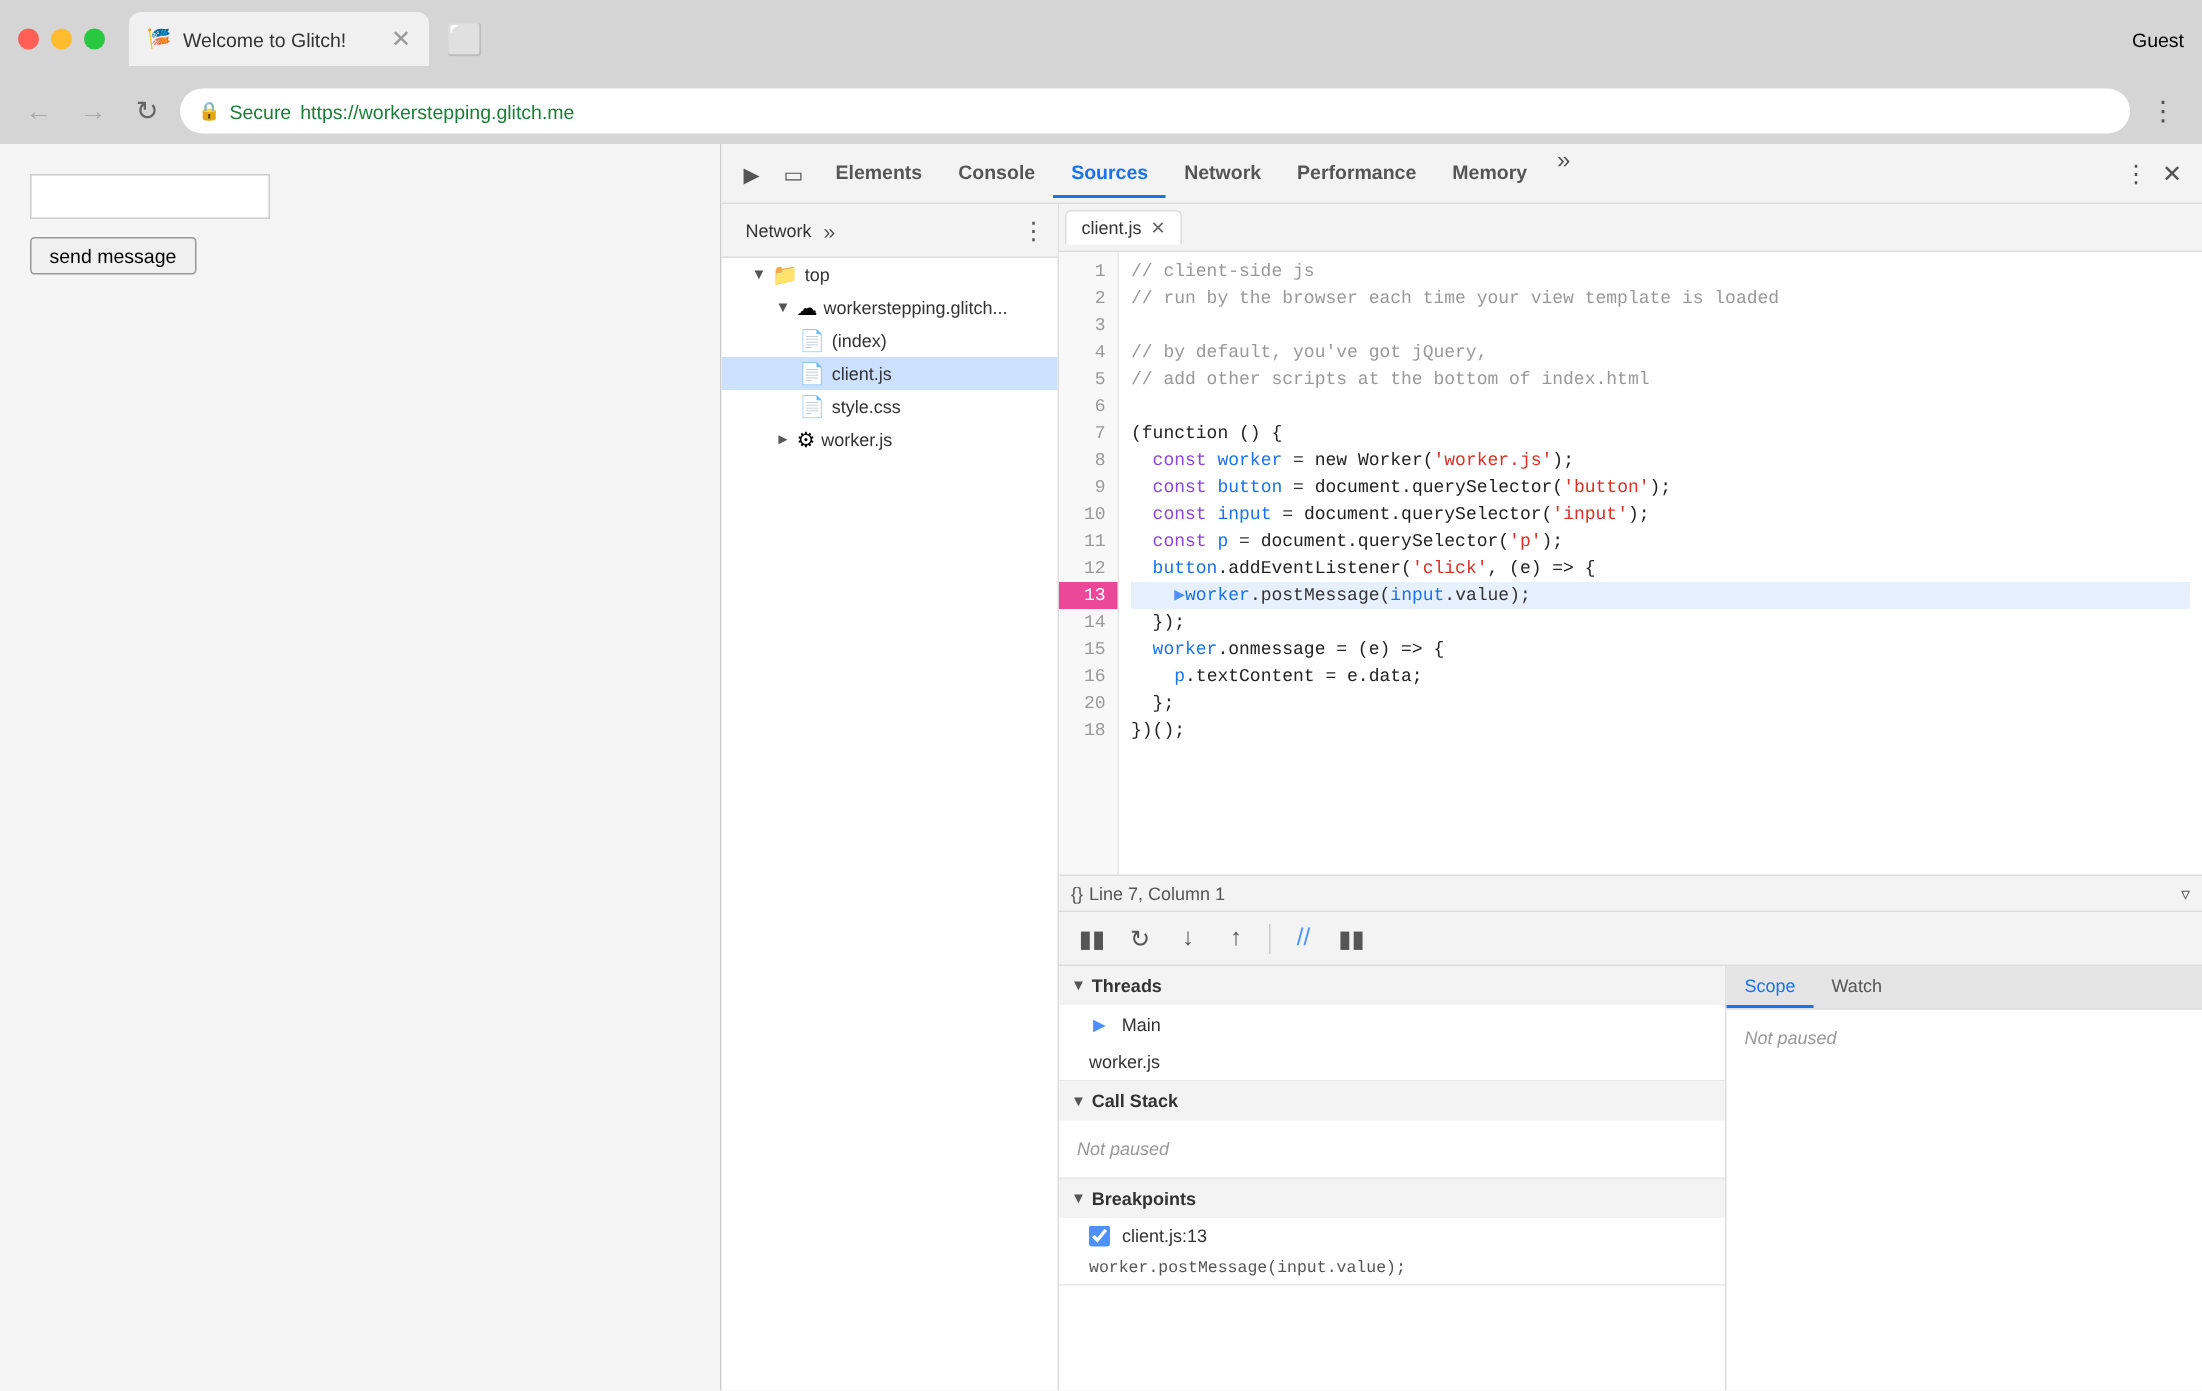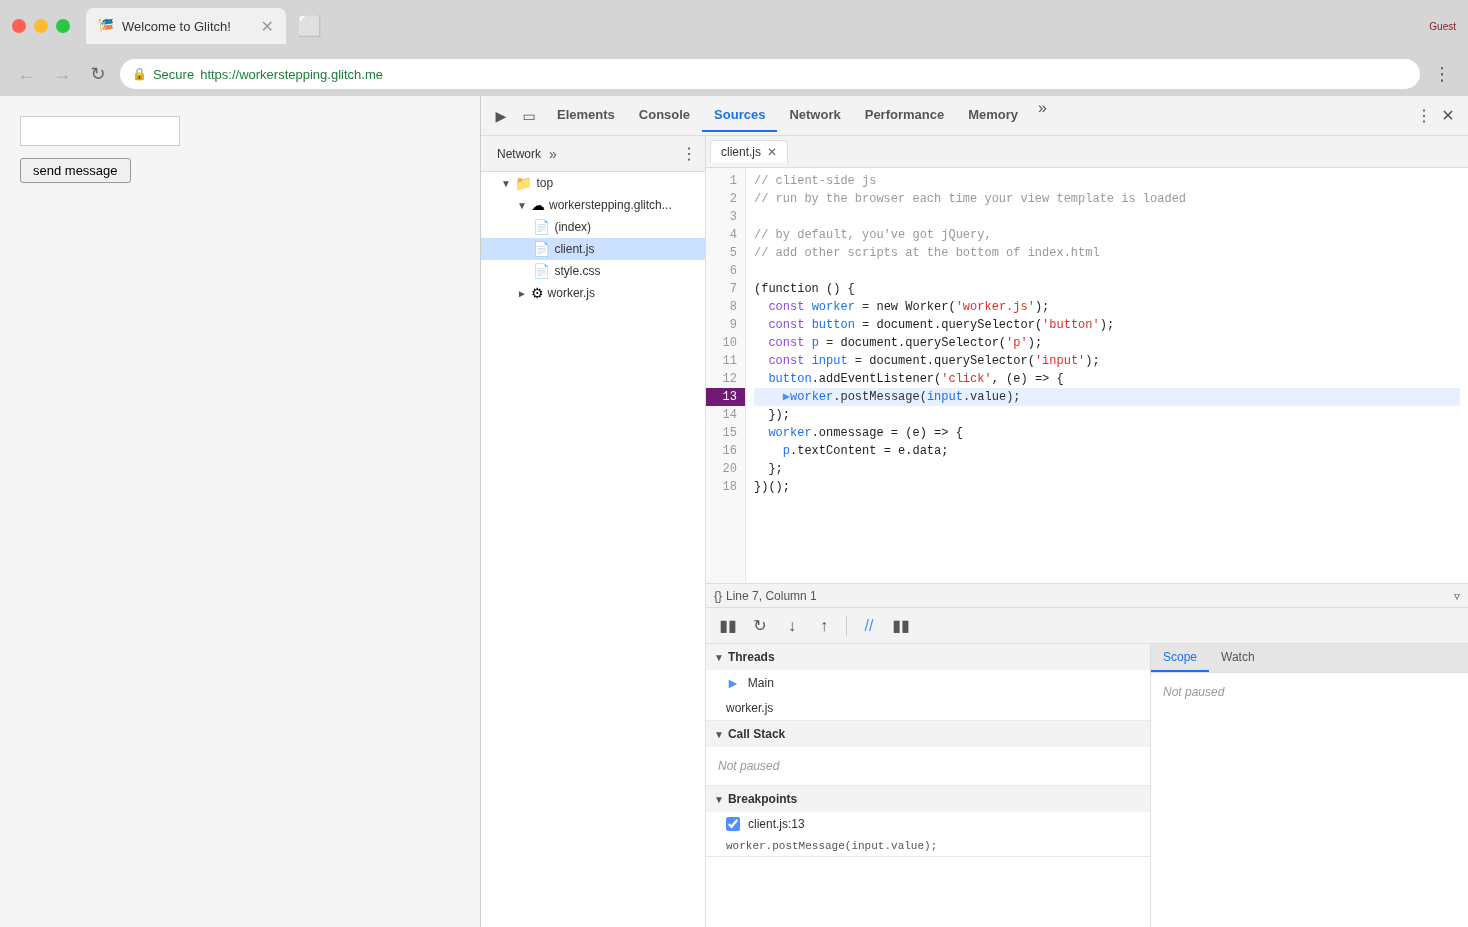--- a/index.html
+++ b/index.html
@@ -20,21 +20,21 @@
     .tab-close { color: #999; font-size: 16px; cursor: pointer; }
     .new-tab { width: 32px; height: 32px; display: flex; align-items: center; justify-content: center; color: #666; font-size: 20px; cursor: pointer; margin-left: 8px; }
     .address-bar-row { display: flex; align-items: center; padding: 6px 12px; background: #d5d5d5; height: 44px; gap: 8px; }
     .nav-btn { width: 28px; height: 28px; display: flex; align-items: center; justify-content: center; color: #666; cursor: pointer; font-size: 18px; }
     .nav-btn.disabled { color: #aaa; cursor: default; }
     .address-bar { flex: 1; background: white; border-radius: 20px; height: 30px; display: flex; align-items: center; padding: 0 12px; gap: 6px; font-size: 13px; }
     .secure-icon { color: #1a7e37; font-size: 12px; }
     .secure-text { color: #1a7e37; font-size: 13px; }
     .address-text { color: #1a7e37; font-size: 13px; }
     .more-btn { width: 28px; height: 28px; display: flex; align-items: center; justify-content: center; color: #555; font-size: 18px; cursor: pointer; }
-    .guest-label { font-size: 10px; color: #7f1d1d; margin-left: 8px; }
+    .guest-label { font-size: 13px; color: #000000; margin-left: 8px; }
 
     
     .page-content { display: flex; width: 100%; height: calc(927px - 96px); }
     .webpage-area { width: 480px; background: #f5f5f5; padding: 20px; flex-shrink: 0; }
     .message-input { width: 160px; height: 30px; border: 1px solid #ccc; background: white; display: block; margin-bottom: 12px; }
     .send-btn { padding: 4px 12px; background: #f0f0f0; border: 1px solid #999; border-radius: 3px; font-size: 13px; cursor: pointer; }
 
     
     .devtools { flex: 1; background: white; border-left: 1px solid #ccc; display: flex; flex-direction: column; }
     .devtools-toolbar { display: flex; align-items: center; background: #f3f3f3; border-bottom: 1px solid #ddd; padding: 0 8px; height: 40px; }
@@ -63,21 +63,21 @@
     .tree-label { font-size: 12px; color: #333; }
 
     
     .code-panel { flex: 1; display: flex; flex-direction: column; overflow: hidden; }
     .code-tabs { display: flex; align-items: center; background: #f3f3f3; border-bottom: 1px solid #ddd; height: 32px; padding: 0 4px; }
     .code-tab { display: flex; align-items: center; padding: 4px 10px; font-size: 12px; color: #333; cursor: pointer; gap: 6px; background: white; border: 1px solid #ddd; border-bottom: none; border-radius: 4px 4px 0 0; }
     .code-tab-close { color: #666; font-size: 12px; }
     .code-editor { flex: 1; overflow: auto; display: flex; background: white; }
     .line-numbers { padding: 4px 0; background: #f8f8f8; border-right: 1px solid #e8e8e8; min-width: 40px; text-align: right; }
     .line-num { height: 18px; line-height: 18px; font-size: 12px; color: #999; padding: 0 8px; font-family: 'Courier New', monospace; }
-    .line-num.active { background: #701a75; color: white; }
+    .line-num.active { background: #ec4899; color: white; }
     .code-lines { padding: 4px 8px; flex: 1; }
     .code-line { height: 18px; line-height: 18px; font-size: 12px; font-family: 'Courier New', monospace; white-space: pre; color: #333; }
     .code-line.highlighted { background: #4d90fe22; }
     .c-comment { color: #999; font-family: Liberation Mono, monospace; }
     .c-purple { color: #8b47de; }
     .c-blue { color: #1a73e8; }
     .c-red { color: #d93025; }
     .c-dark { color: #222; }
     .status-bar { height: 24px; background: #f3f3f3; border-top: 1px solid #ddd; display: flex; align-items: center; padding: 0 8px; font-size: 12px; color: #555; gap: 4px; }
 
@@ -237,22 +237,22 @@
           <div class="code-lines">
             <div class="code-line"><span class="c-comment">// client-side js</span></div>
             <div class="code-line"><span class="c-comment">// run by the browser each time your view template is loaded</span></div>
             <div class="code-line">&nbsp;</div>
             <div class="code-line"><span class="c-comment">// by default, you've got jQuery,</span></div>
             <div class="code-line"><span class="c-comment">// add other scripts at the bottom of index.html</span></div>
             <div class="code-line">&nbsp;</div>
             <div class="code-line"><span class="c-dark">(function () {</span></div>
             <div class="code-line">  <span class="c-purple">const</span> <span class="c-blue">worker</span> = <span class="c-dark">new Worker(</span><span class="c-red">'worker.js'</span><span class="c-dark">);</span></div>
             <div class="code-line">  <span class="c-purple">const</span> <span class="c-blue">button</span> = <span class="c-dark">document.querySelector(</span><span class="c-red">'button'</span><span class="c-dark">);</span></div>
+            <div class="code-line">  <span class="c-purple">const</span> <span class="c-blue">input</span> = <span class="c-dark">document.querySelector(</span><span class="c-red">'input'</span><span class="c-dark">);</span></div>
             <div class="code-line">  <span class="c-purple">const</span> <span class="c-blue">p</span> = <span class="c-dark">document.querySelector(</span><span class="c-red">'p'</span><span class="c-dark">);</span></div>
-            <div class="code-line">  <span class="c-purple">const</span> <span class="c-blue">input</span> = <span class="c-dark">document.querySelector(</span><span class="c-red">'input'</span><span class="c-dark">);</span></div>
             <div class="code-line">  <span class="c-blue">button</span><span class="c-dark">.addEventListener(</span><span class="c-red">'click'</span><span class="c-dark">, (e) =&gt; {</span></div>
             <div class="code-line highlighted">    <span style="color:#4d90fe">▶</span><span class="c-blue">worker</span>.<span style="color:#333">postMessage</span>(<span class="c-blue">input</span>.<span style="color:#333">value</span>);</div>
             <div class="code-line">  <span class="c-dark">});</span></div>
             <div class="code-line">  <span class="c-blue">worker</span><span class="c-dark">.onmessage = (e) =&gt; {</span></div>
             <div class="code-line">    <span class="c-blue">p</span><span class="c-dark">.textContent = e.data;</span></div>
             <div class="code-line">  <span class="c-dark">};</span></div>
             <div class="code-line"><span class="c-dark">})();</span></div>
           </div>
         </div>
 

